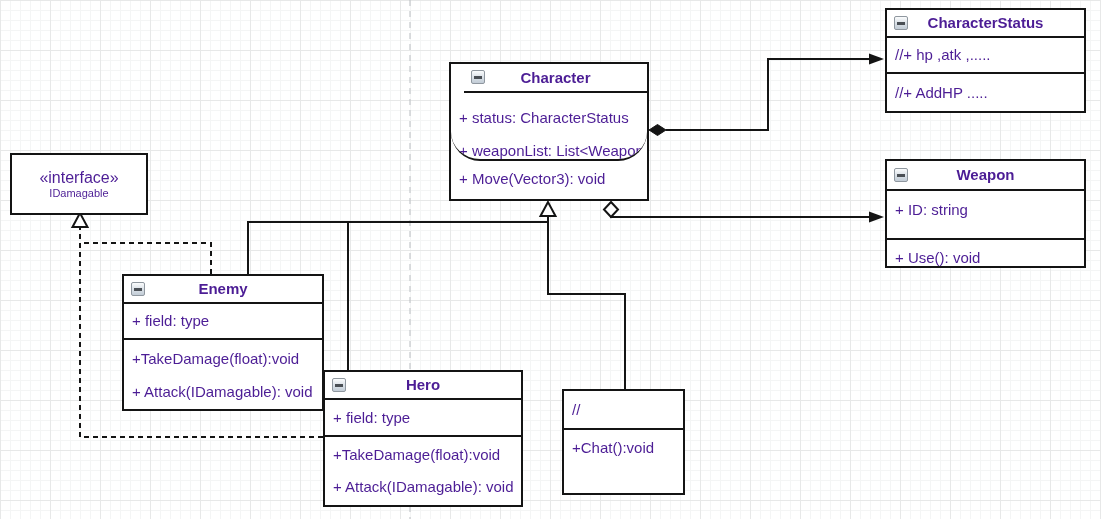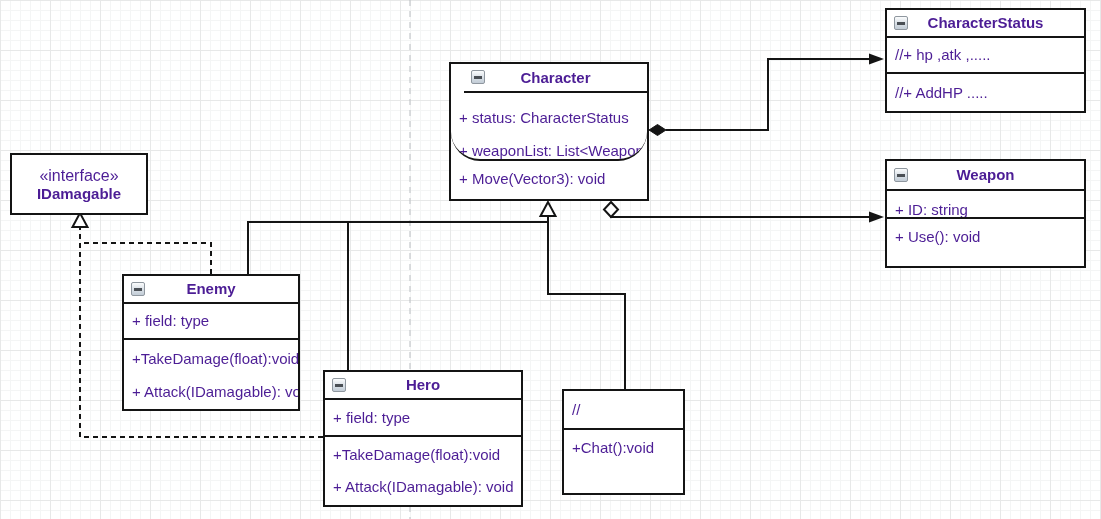--- a/index.html
+++ b/index.html
@@ -36,21 +36,21 @@
     background:linear-gradient(180deg,#fbfcfd 0%,#dee4ea 45%,#c2ccd6 100%);
   }
   .collapse-icon::after{
     content:"";position:absolute;left:2px;right:2px;top:5px;height:3px;background:#4a4f55;
   }
   .iface-box{
     display:flex;flex-direction:column;align-items:center;justify-content:center;
     text-align:center;
   }
   .iface-stereotype{font-size:16px;}
-  .iface-name{font-size:15px;font-weight:bold;}
+  .iface-name{font-size:11px;font-weight:normal;}
 </style>
 </head>
 <body>
 
 <svg class="connector-layer" width="1101" height="519">
   
   <line x1="410" y1="0" x2="410" y2="519" stroke="#b9bdc1" stroke-width="1" stroke-dasharray="6,5"></line>
 
    IDamagable (dashed, hollow triangle) --&gt;
   <g stroke="#141414" stroke-width="2" fill="none">
@@ -109,34 +109,34 @@
   <div class="uml-section last" style="height:37px;">
     <div class="uml-line" style="height:37px;line-height:37px;">//+ AddHP .....</div>
   </div>
 </div>
 
 <div class="uml-box" style="left:885px;top:131px;width:201px;height:109px;margin-top:28px;">
   <div class="uml-title" style="height:30px;line-height:28px;">
     <span class="collapse-icon" style="top:7px;"></span>
     <span>Weapon</span>
   </div>
-  <div class="uml-section" style="height:28px;">
+  <div class="uml-section" style="height:49px;">
     <div class="uml-line" style="height:37px;line-height:37px;">+ ID: string</div>
   </div>
   <div class="uml-section last" style="height:36px;">
     <div class="uml-line" style="height:36px;line-height:36px;">+ Use(): void</div>
   </div>
 </div>
 
 <div class="uml-box iface-box" style="left:10px;top:153px;width:138px;height:62px;">
   <div class="iface-stereotype">«interface»</div>
   <div class="iface-name">IDamagable</div>
 </div>
 
-<div class="uml-box" style="left:122px;top:274px;width:178px;height:137px;">
+<div class="uml-box" style="left:122px;top:274px;width:202px;height:137px;">
   <div class="uml-title" style="height:28px;line-height:26px;">
     <span class="collapse-icon" style="top:6px;"></span>
     <span>Enemy</span>
   </div>
   <div class="uml-section" style="height:36px;">
     <div class="uml-line" style="height:34px;line-height:34px;">+ field: type</div>
   </div>
   <div class="uml-section last" style="height:69px;padding-top:2px;">
     <div class="uml-line" style="height:33px;line-height:33px;">+TakeDamage(float):void</div>
     <div class="uml-line" style="height:33px;line-height:33px;">+ Attack(IDamagable): void</div>

